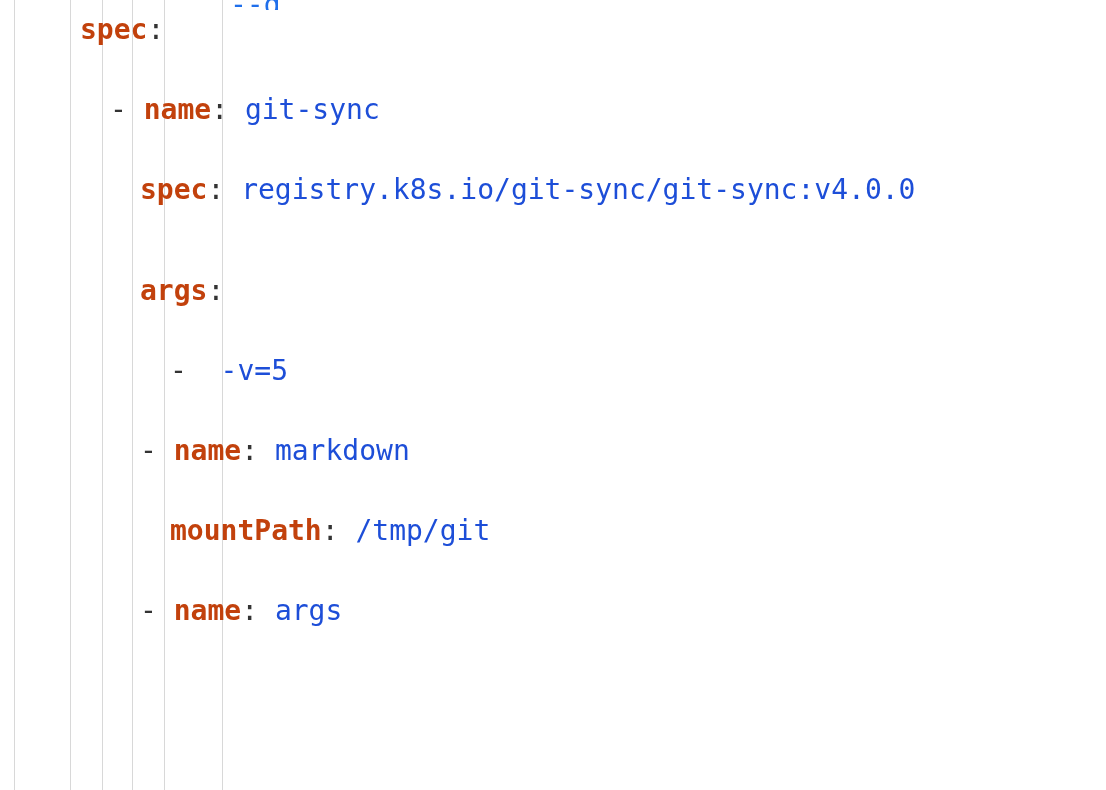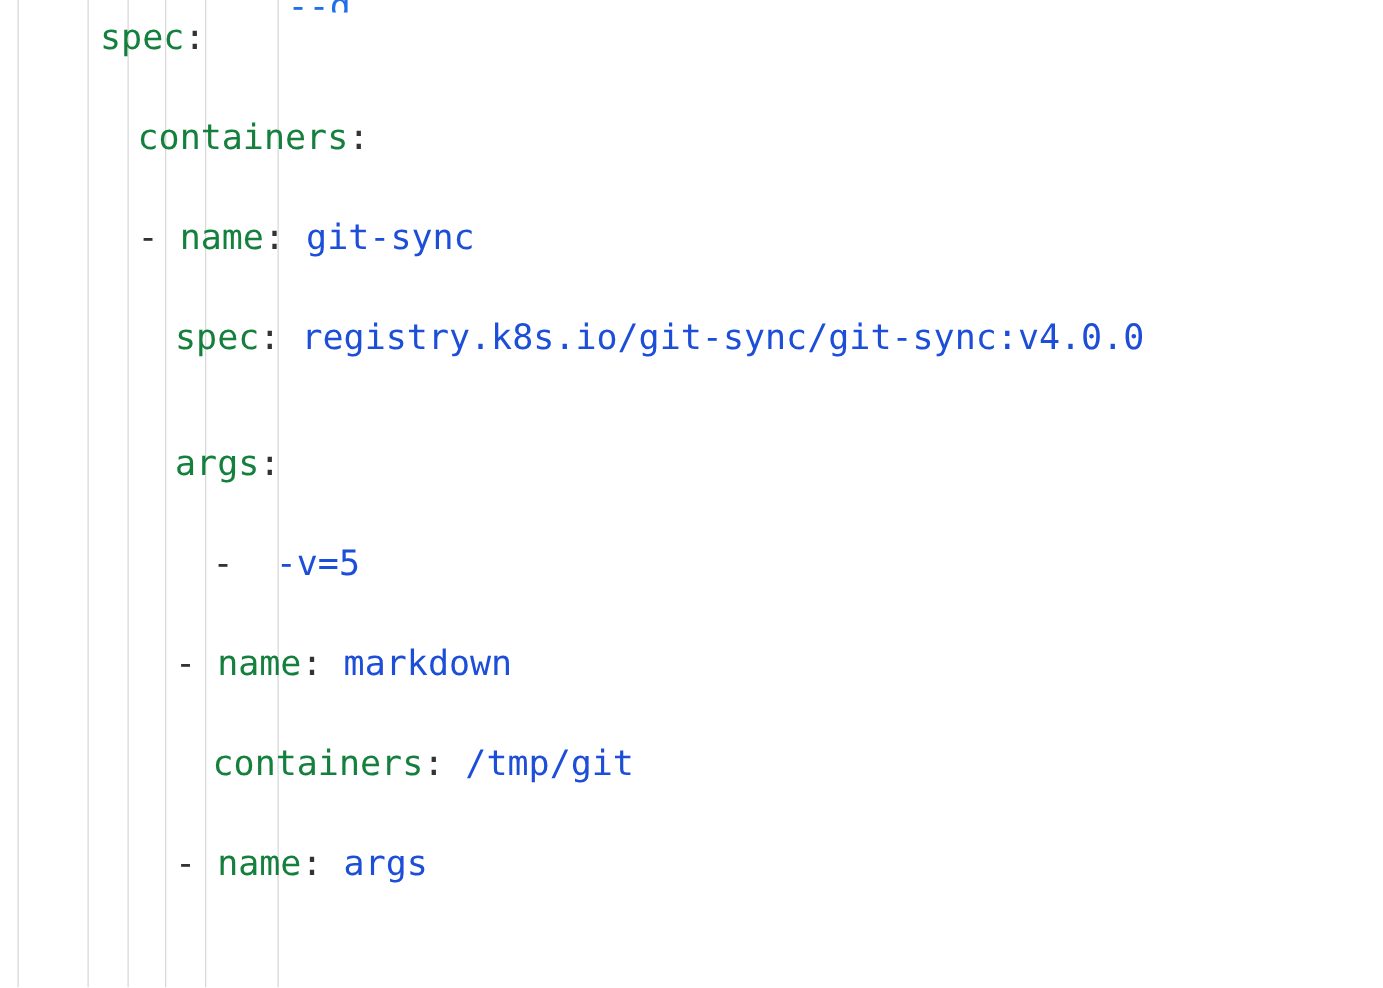--- a/index.html
+++ b/index.html
@@ -28,21 +28,21 @@
   .line::before {
     content: "";
     position: absolute;
     top: 0;
     bottom: 0;
     left: 0;
     width: 60px;
     pointer-events: none;
   }
 
-  .tok-key   { color: #15803d; } 
+  .tok-key   { color: #c2410c; font-weight: bold; } 
   .tok-punct { color: #333333; } 
   .tok-str   { color: #1d4ed8; }
   .partial-top { color: #1f6feb; }
 
   .container { position: relative; width:1106px; height:790px; }
   .guides { position:absolute; top:0; left:10px; bottom:0; width:300px; pointer-events:none; }
   .vg { position:absolute; top:0; bottom:0; width:1px; background:#d8d8d8; }
 
 </style>
 </head>
@@ -51,27 +51,26 @@
 <div class="container">
   <div class="guides" id="guides">
       <div class="vg" style="left: 4px;"></div>
       <div class="vg" style="left: 60px;"></div>
       <div class="vg" style="left: 92px;"></div>
       <div class="vg" style="left: 122px;"></div>
       <div class="vg" style="left: 154px;"></div>
       <div class="vg" style="left: 212px;"></div>
     </div>
   <pre class="code" id="code"><span class="line" style="padding-left: 220px; height: 10px; line-height: 10px; overflow: hidden;"><span class="partial-top">--g</span></span><span class="line" style="padding-left: 70px;"><span class="tok-key">spec</span><span class="tok-punct">:</span></span>
-<span class="line" style="padding-left: 100px;"><span class="tok-key">containers</span><span class="tok-punct">:</span></span>
 <span class="line" style="padding-left: 100px;"><span class="tok-punct">-&nbsp;</span><span class="tok-key">name</span><span class="tok-punct">:</span><span> </span><span class="tok-str">git-sync</span></span>
 <span class="line" style="padding-left: 130px;"><span class="tok-key">spec</span><span class="tok-punct">:</span><span> </span><span class="tok-str">registry.k8s.io/git-sync/git-sync:v4.0.0</span></span>
 <span class="line" style="padding-left: 130px; margin-top: 21px;"><span class="tok-key">args</span><span class="tok-punct">:</span></span>
 <span class="line" style="padding-left: 160px;"><span class="tok-punct">-&nbsp;</span><span> </span><span class="tok-str">-v=5</span></span>
 <span class="line" style="padding-left: 130px;"><span class="tok-punct">-&nbsp;</span><span class="tok-key">name</span><span class="tok-punct">:</span><span> </span><span class="tok-str">markdown</span></span>
-<span class="line" style="padding-left: 160px;"><span class="tok-key">containers</span><span class="tok-punct">:</span><span> </span><span class="tok-str">/tmp/git</span></span>
+<span class="line" style="padding-left: 160px;"><span class="tok-key">mountPath</span><span class="tok-punct">:</span><span> </span><span class="tok-str">/tmp/git</span></span>
 <span class="line" style="padding-left: 130px;"><span class="tok-punct">-&nbsp;</span><span class="tok-key">name</span><span class="tok-punct">:</span><span> </span><span class="tok-str">args</span></span>
 
 
 
 
 
 
 </pre>
 </div>
 

